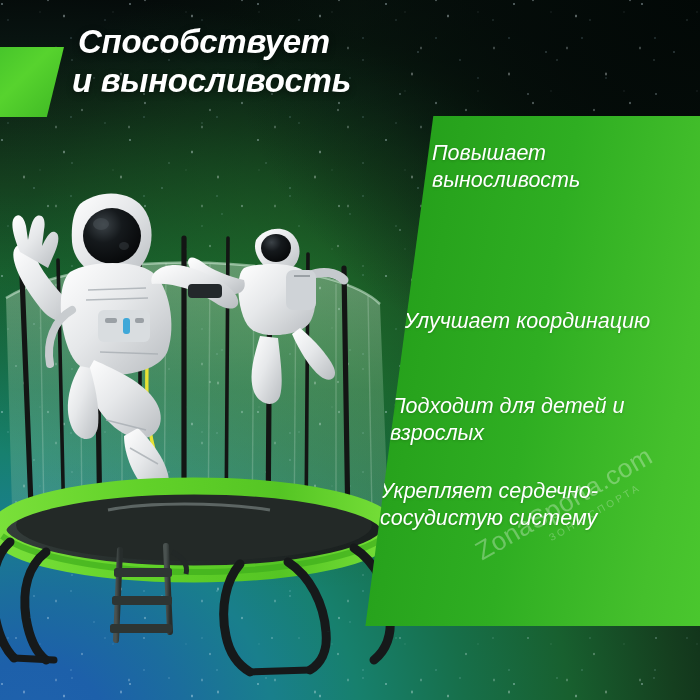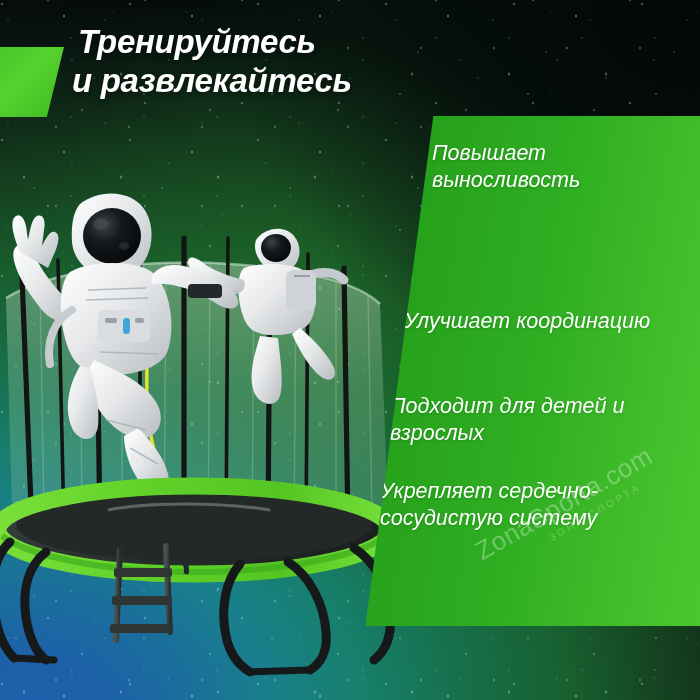--- a/index.html
+++ b/index.html
@@ -141,22 +141,22 @@
   <div class="bg-base"></div>
   <div class="bg-green-mid"></div>
   <div class="bg-dark-tr"></div>
   <div class="stars"></div>
   <div class="stars2"></div>
   <div class="stars3"></div>
 
   <div class="accent-tab"></div>
 
   <div class="headline">
-    <span class="l1">Тренируйтесь</span>
-    <span class="l2">и развлекайтесь</span>
+    <span class="l1">Способствует</span>
+    <span class="l2">и выносливость</span>
   </div>
 
   <svg class="art" viewBox="0 0 420 500">
     <defs>
       <linearGradient id="netG" x1="0" y1="0" x2="0" y2="1">
         <stop offset="0%" stop-color="#cfe8d2" stop-opacity=".40"></stop>
         <stop offset="45%" stop-color="#9dc9a6" stop-opacity=".30"></stop>
         <stop offset="100%" stop-color="#8dbb97" stop-opacity=".26"></stop>
       </linearGradient>
       <linearGradient id="padG" x1="0" y1="0" x2="1" y2="0">

